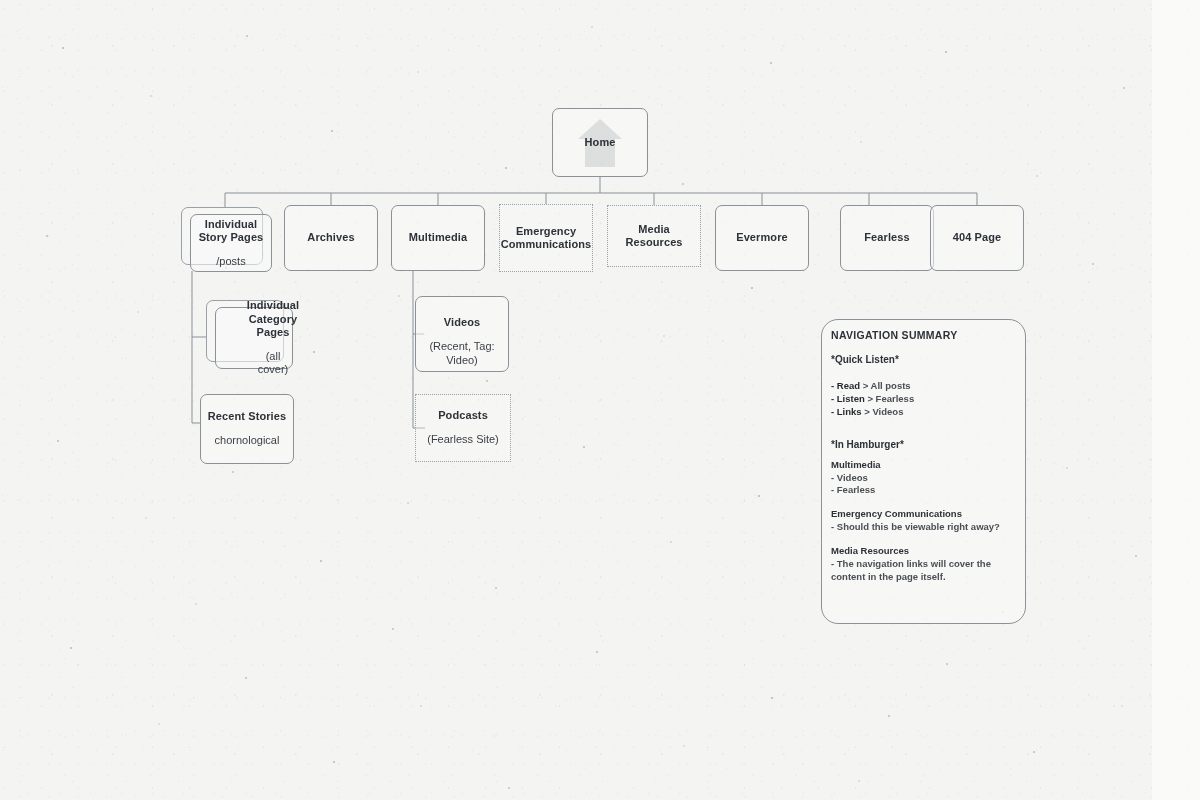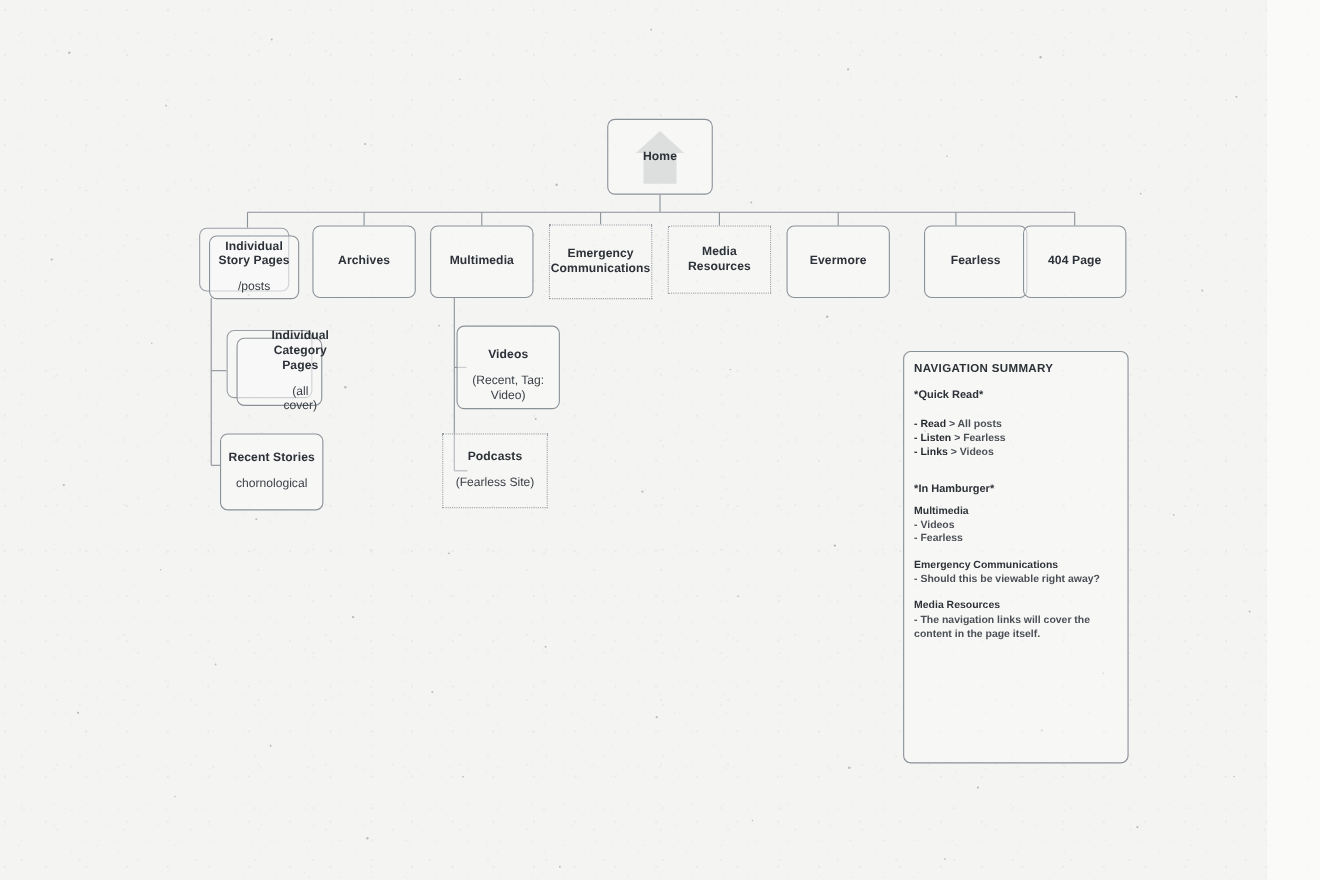--- a/index.html
+++ b/index.html
@@ -112,24 +112,24 @@
     pointer-events: none;
   }
   #home-node .t { position: relative; z-index: 2; }
 
   
   #summary {
     position: absolute;
     left: 821px;
     top: 319px;
     width: 205px;
-    height: 375px;
+    height: 305px;
     box-sizing: border-box;
     border: 1px solid #8b9199;
-    border-radius: 7px;
+    border-radius: 17px;
     background: rgba(250,250,249,0.45);
     padding: 9px 7px 8px 9px;
     color: #2d3138;
   }
   #summary .hd {
     font-size: 10.5px;
     font-weight: bold;
     letter-spacing: 0.3px;
     margin-bottom: 13px;
   }
@@ -301,31 +301,31 @@
   <div class="node" style="left:200px; top:394px; width:94px; height:70px;">
     <div class="t">Recent Stories</div>
     <div class="s">chornological</div>
   </div>
 
   <div class="node" style="left:415px; top:296px; width:94px; height:76px;justify-content:flex-end;">
     <div class="t">Videos</div>
     <div class="s">(Recent, Tag: Video)</div>
   </div>
 
-  <div class="node dotted" style="left:402px; top:394px; width:96px; height:68px;">
+  <div class="node dotted" style="left:415px; top:394px; width:96px; height:68px;">
     <div class="t">Podcasts</div>
     <div class="s">(Fearless Site)</div>
   </div>
 
 </div>
 
 <div id="summary">
   <div class="hd">NAVIGATION SUMMARY</div>
 
-  <div class="sect-title">*Quick Read*</div>
+  <div class="sect-title">*Quick Listen*</div>
 
   <div class="sp-6"></div>
 
   <div>
     <div class="li">
       <b>- Read</b>
       <span>&gt; All posts</span>
     </div>
     <div class="li">
       <b>- Listen</b>

